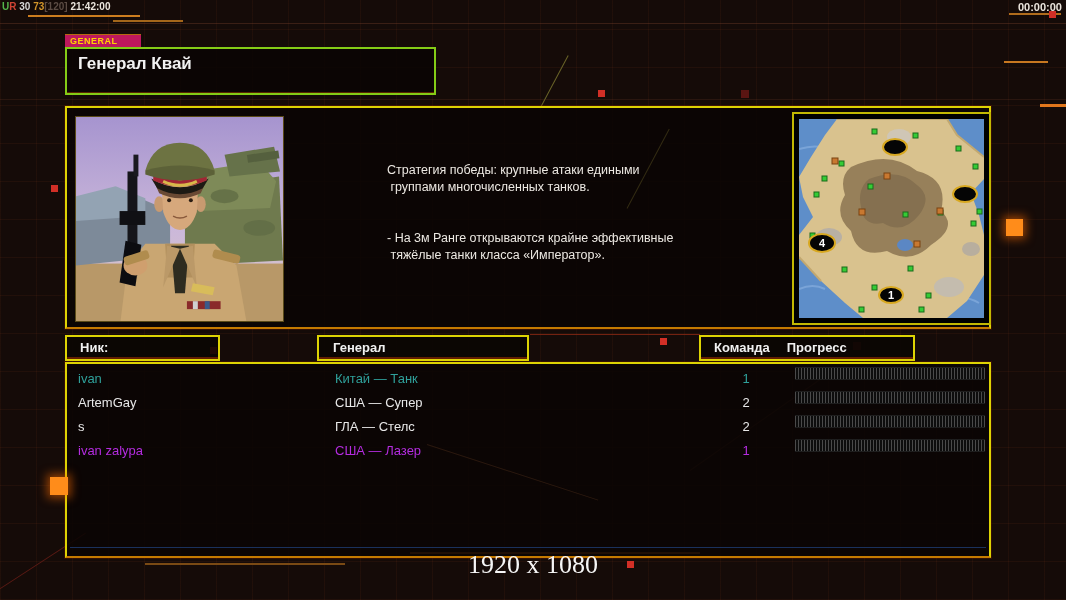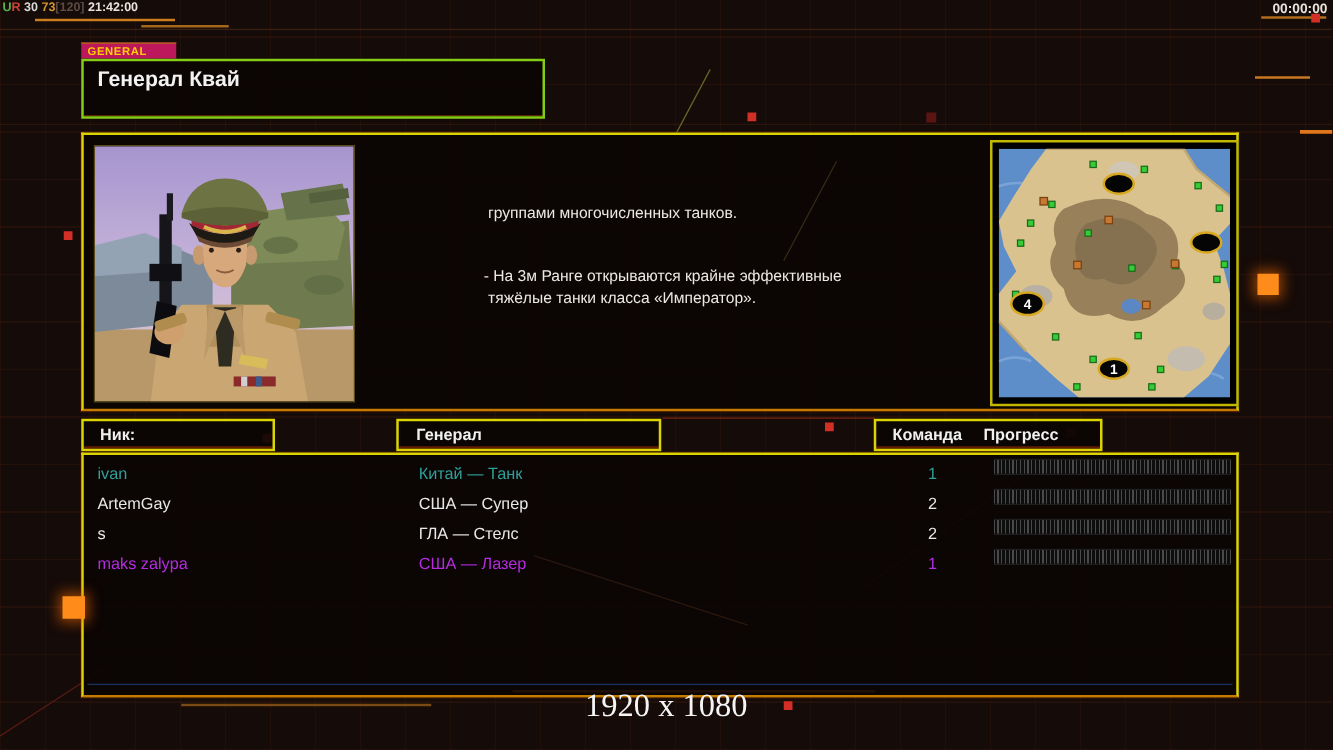--- a/index.html
+++ b/index.html
@@ -38,21 +38,21 @@
   .desc{left:320px;top:54px;width:340px;color:#ece8e2;font-size:12.5px;}
   .desc-line{white-space:pre;height:17px;line-height:17px;}
   .map-frame{left:725px;top:4px;width:199px;height:213px;border:2px solid #c2b802;
              background:#000;padding:5px;}
   
   .hdr{top:335px;height:26px;border:2px solid #ddd303;background:rgba(10,5,3,.9);
        color:#f0f0f0;font-size:13px;font-weight:bold;line-height:22px;
        box-shadow:inset 0 -2px 0 rgba(170,50,0,.55);}
   .hdr-nick{left:65px;width:155px;padding-left:13px;}
   .hdr-general{left:317px;width:212px;padding-left:14px;}
-  .hdr-team{left:699px;width:183px;display:flex;}
+  .hdr-team{left:699px;width:216px;display:flex;}
   .hdr-team .l1{margin-left:13px;}
   .hdr-team .l2{margin-left:17px;}
   
   .players-panel{left:65px;top:362px;width:926px;height:196px;border-bottom-color:#c57a00;}
   .player-row{position:absolute;left:0;width:100%;height:24px;z-index:2;}
   .player-row:nth-of-type(1){top:3px;}
   .player-row:nth-of-type(2){top:27px;}
   .player-row:nth-of-type(3){top:51px;}
   .player-row:nth-of-type(4){top:75px;}
   .player-row span{position:absolute;top:0;line-height:24px;font-size:13px;}
@@ -150,20 +150,21 @@
       <rect x="48" y="138" width="26" height="9" rx="3" fill="#b08c4e" transform="rotate(-18 60 142)"></rect>
       <rect x="138" y="136" width="28" height="9" rx="3" fill="#b08c4e" transform="rotate(14 150 140)"></rect>
       <path d="M118,168 l22,4 l-2,8 l-22,-4 Z" fill="#d8bc5a"></path>
       <rect x="112" y="186" width="34" height="8" fill="#8a2a2a"></rect>
       <rect x="118" y="186" width="5" height="8" fill="#d0d0d0"></rect>
       <rect x="130" y="186" width="5" height="8" fill="#3a5a8a"></rect>
     </svg>
   </div>
 
   <div class="abs desc">
+    <div class="desc-line">Стратегия победы: крупные атаки едиными</div>
     <div class="desc-line"> группами многочисленных танков.</div>
     <div class="desc-line"></div>
     <div class="desc-line"></div>
     <div class="desc-line">- На 3м Ранге открываются крайне эффективные</div>
     <div class="desc-line"> тяжёлые танки класса «Император».</div>
   </div>
 
   <div class="abs map-frame">
     <svg viewBox="0 0 185 199" width="185" height="199">
       <rect width="185" height="199" fill="#5e8ec9"></rect>
@@ -239,21 +240,21 @@
     <span class="col-team">2</span>
     <span class="progress-bar"></span>
   </div>
   <div class="player-row" style="color: rgb(232, 232, 232);">
     <span class="col-nick">s</span>
     <span class="col-general">ГЛА — Стелс</span>
     <span class="col-team">2</span>
     <span class="progress-bar"></span>
   </div>
   <div class="player-row" style="color: rgb(180, 44, 224);">
-    <span class="col-nick">maks zalypa</span>
+    <span class="col-nick">ivan zalypa</span>
     <span class="col-general">США — Лазер</span>
     <span class="col-team">1</span>
     <span class="progress-bar"></span>
   </div>
   <div class="blue-line"></div>
   <div class="diag" style="left:360px;top:80px;width:180px;background:rgba(100,60,35,.35);transform:rotate(18deg);"></div>
 </div>
 
 <div class="abs footer-res">1920 x 1080</div>
 

